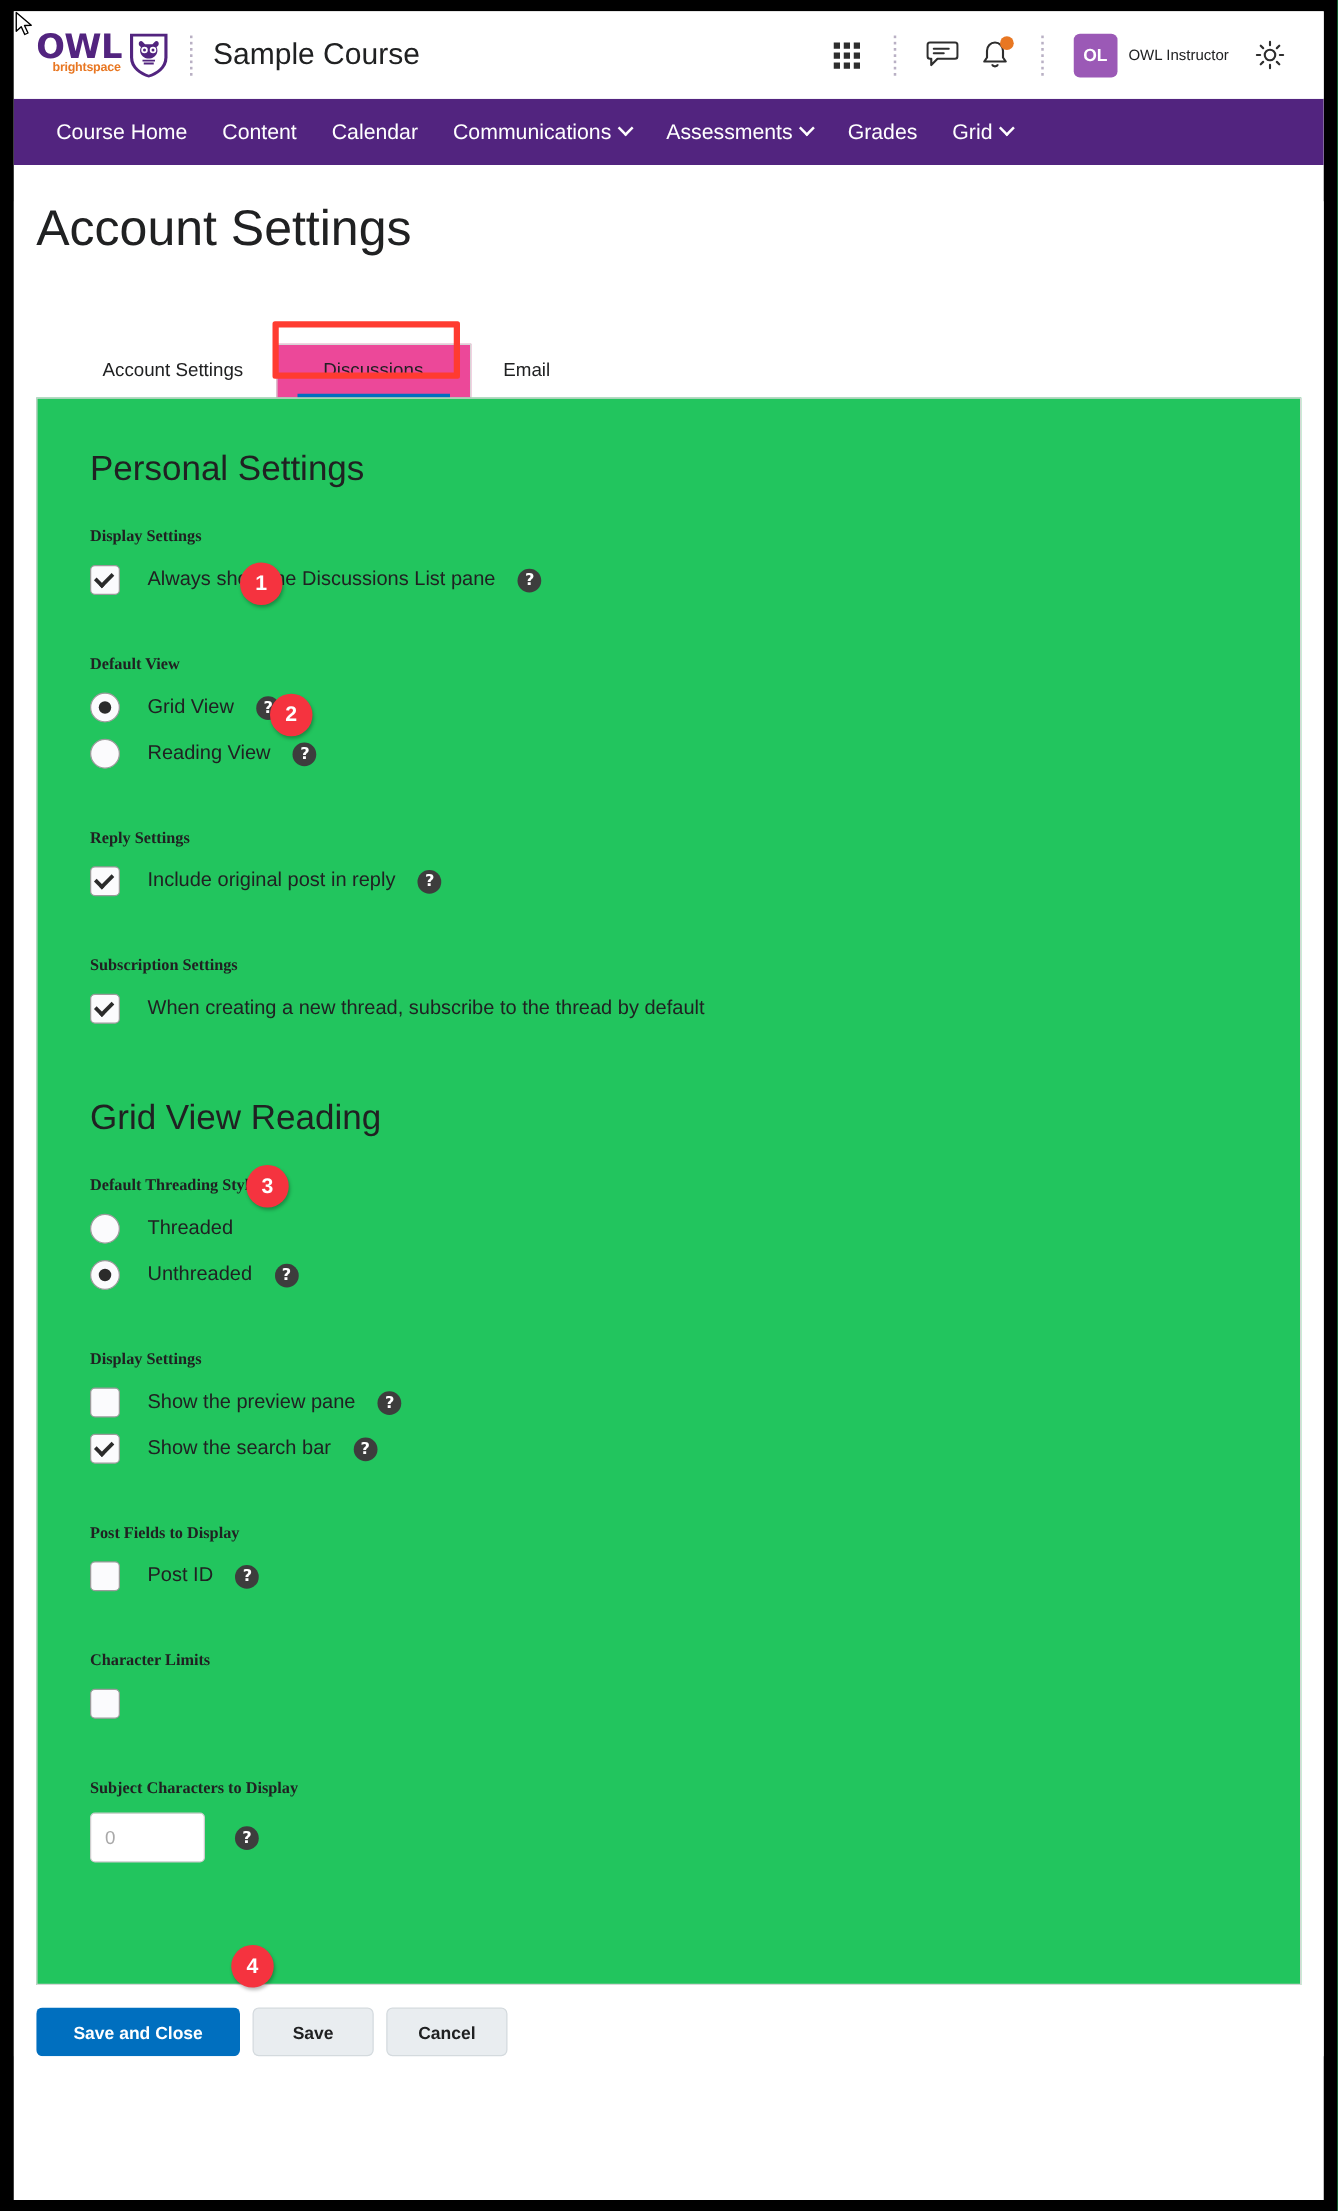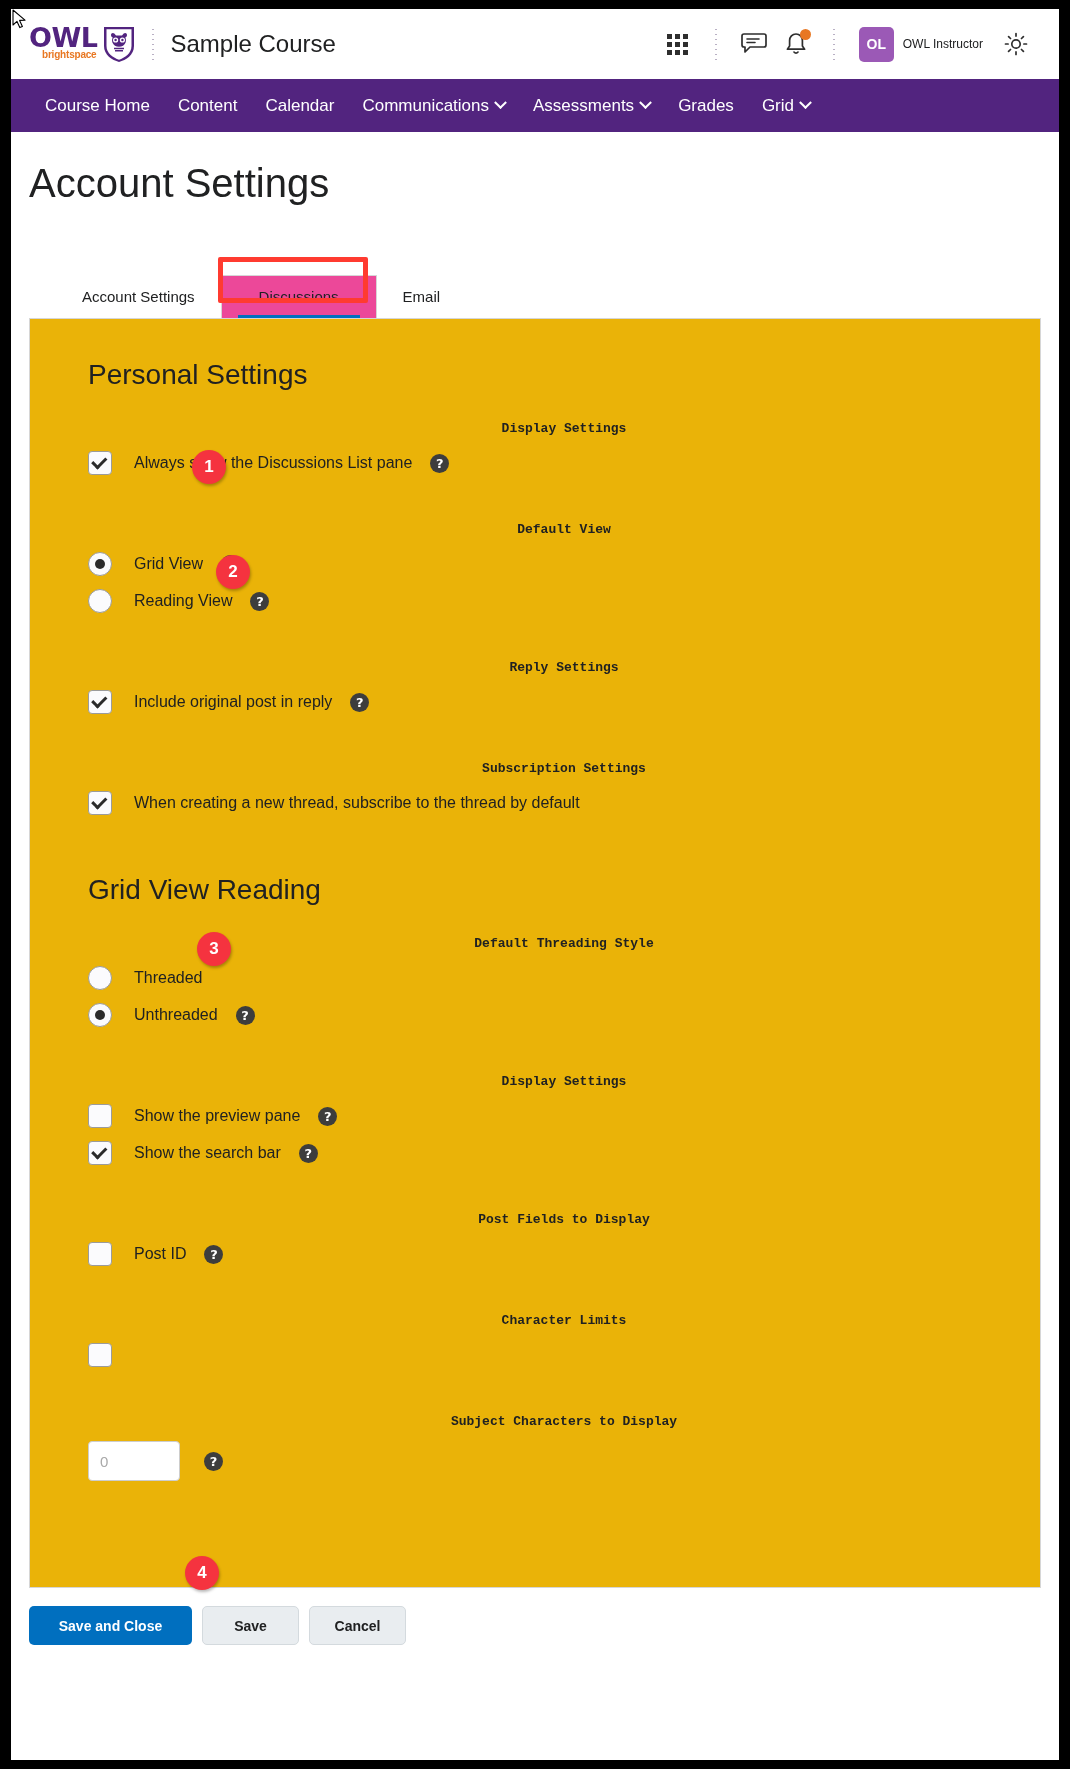--- a/index.html
+++ b/index.html
@@ -179,42 +179,41 @@
     width: 150px;
     height: 46px;
     border: 5px solid #FF3B30;
     border-radius: 2px;
     pointer-events: none;
   }
 
   .panel {
     border: 1px solid #d6d6d6;
     margin: 0 18px 0 18px;
-    background: #eab308;
+    background: #22c55e;
     min-height: 1270px;
-    padding: 40px 0 0 16px;
+    padding: 40px 0 0 0;
     position: relative;
   }
 
   h2.section {
     font-size: 28px;
     font-weight: normal;
     color: #202122;
     margin: 0 0 30px 42px;
     font-family: "Liberation Sans", sans-serif;
   }
   h2.section.second { margin-top: 56px; }
 
   .group-label {
     font-size: 13px;
     font-weight: bold;
     color: #202122;
     margin: 0 0 12px 42px;
-    font-family: Liberation Mono, monospace;
-    text-align: center;
+    font-family: Liberation Serif, serif;
   }
   .group-label.spaced { margin-top: 44px; }
 
   .opt-row {
     display: flex;
     align-items: center;
     margin: 0 0 7px 42px;
     min-height: 30px;
   }
   .opt-row + .group-label { margin-top: 44px; }

